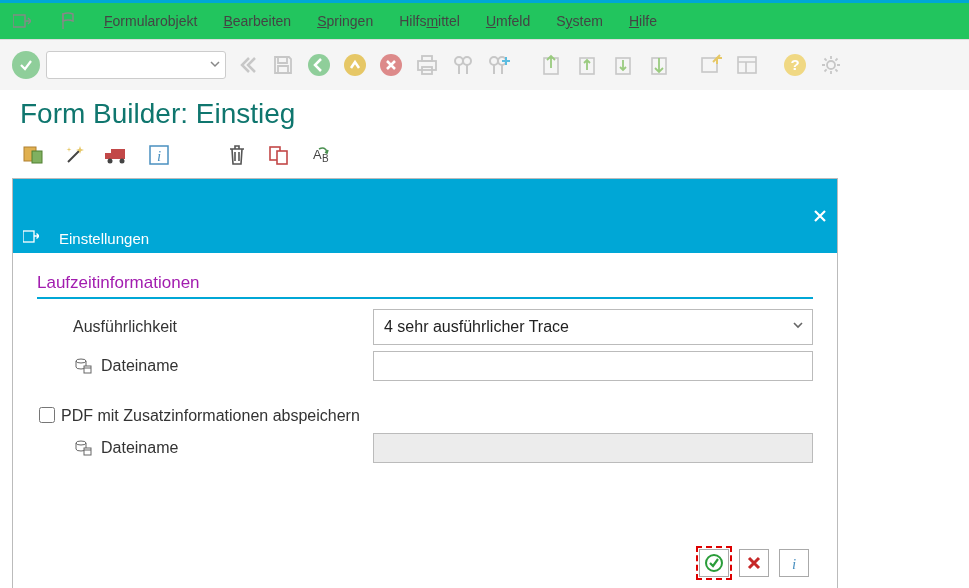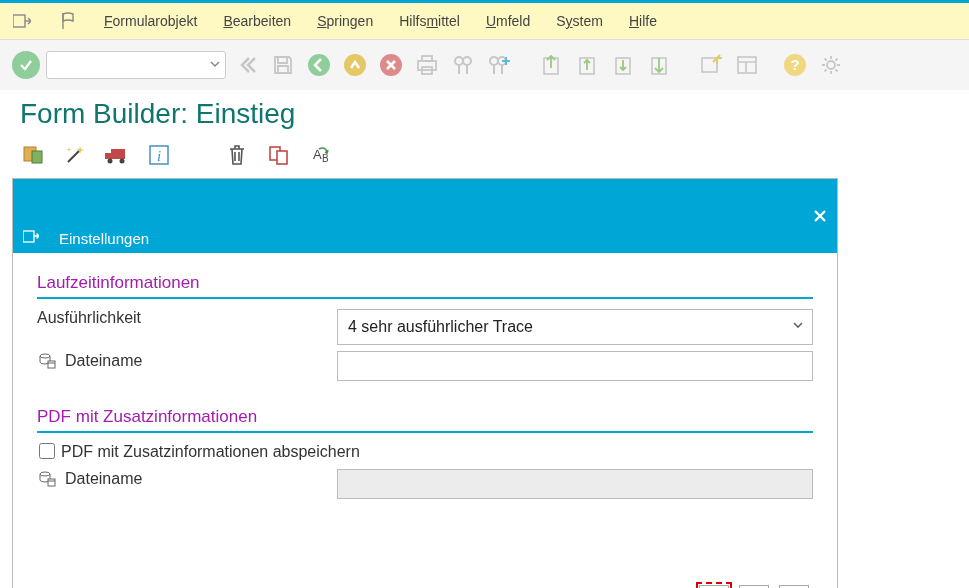--- a/index.html
+++ b/index.html
@@ -1,18 +1,18 @@
 <!DOCTYPE html>
 <html><head>
 <meta charset="utf-8">
 <style>
   * { box-sizing: border-box; margin: 0; padding: 0; }
   body { font-family: Arial, sans-serif; font-size: 14px; background: #fff; color: #333; }
   .topbar { height: 3px; background: #00a7d6; }
-  .menubar { display: flex; align-items: center; gap: 26px; padding: 8px 12px; background: #fef9c3; border-bottom: 1px solid #ddd; }
+  .menubar { display: flex; align-items: center; gap: 26px; padding: 8px 12px; background: #22c55e; border-bottom: 1px solid #ddd; }
   .menubar .menu-icon { width: 20px; height: 20px; display: flex; align-items: center; justify-content: center; color: #888; }
   .menubar .menu-item { color: #444; cursor: default; }
   .menubar .menu-item u { text-decoration: underline; }
   .toolbar { display: flex; align-items: center; gap: 6px; padding: 10px 12px; background: #f5f5f5; }
   .green-check { width: 28px; height: 28px; border-radius: 50%; background: #8fce9a; display:flex; align-items:center; justify-content:center; }
   .cmd-input { width: 180px; height: 28px; border: 1px solid #ccc; border-radius: 3px; background:#fff; padding: 0 20px 0 6px; position: relative; }
   .cmd-wrap { position: relative; }
   .cmd-chevron { position: absolute; right: 6px; top: 8px; color:#888; }
   .tb-icon { width: 30px; height: 30px; display:flex; align-items:center; justify-content:center; color:#c7c7c7; }
   .tb-green { color:#8fce9a; }
@@ -20,21 +20,21 @@
   .tb-red { color:#d48484; }
   .page-title { padding: 8px 20px 4px; font-size: 28px; font-weight: 300; color: #0f766e; }
   .app-toolbar { display:flex; gap: 16px; padding: 8px 20px 10px; align-items:center; }
   .app-toolbar .at-icon { width:26px; height:26px; display:flex; align-items:center; justify-content:center; }
   .dialog { margin: 0 0 0 12px; width: 826px; border: 1px solid #bbb; background:#fff; }
   .dialog-titlebar { background:#00a7d6; color:#fff; display:flex; align-items:center; justify-content:space-between; padding: 6px 10px; font-size:15px; }
   .dialog-titlebar .left { display:flex; gap:20px;margin-top:45px; }
   .dialog-close { color:#fff; cursor:pointer; font-size:16px; font-weight:bold; }
   .dialog-body { padding: 20px 14px 14px; }
   .group-title { font-size: 17px; color:#a21caf; padding-bottom:4px; border-bottom: 2px solid #00a7d6; margin-bottom: 10px; }
-  .row { display:flex; align-items:flex-start; margin-bottom:6px; }
+  .row { display:flex; align-items:center; margin-bottom:6px;margin-left:36px; }
   .row-label { width: 300px; font-size: 16px; color:#333; display:flex; align-items:center; gap:8px; }
   .row-field { flex: 1; }
   .select-look { height: 36px; border:1px solid #bbb; background:#fff; padding:4px 28px 4px 10px; position:relative; font-size:16px; color:#222; display:flex; align-items:center; }
   .select-look .chev { position:absolute; right:8px; top:9px; color:#666; }
   .text-input { width: 100%; height: 30px; border:1px solid #bbb; background:#fff; padding:4px 10px; font-size:16px; }
   .text-input.disabled { background:#ececec; }
   .db-icon { width:20px; height:20px; display:inline-flex; align-items:center; justify-content:center; color:#666; }
   .group { padding: 0 10px 20px; }
   .checkbox-row { display:flex; align-items:flex-start; gap:6px; font-size:16px; margin-bottom:8px; padding-left:2px;}
   .checkbox-row input { width:16px; height:16px; }
@@ -289,21 +289,20 @@
             </span>
           <span>Dateiname</span>
         </div>
         <div class="row-field">
           <input class="text-input" value="" style="">
         </div>
       </div>
     </div>
 
     <div class="group">
-      <div class="group-title">PDF mit Zusatzinformationen</div>
       <div class="checkbox-row">
         <input type="checkbox" style="">
         <span>PDF mit Zusatzinformationen abspeichern</span>
       </div>
       <div class="row">
         <div class="row-label">
           <span class="db-icon">
               <svg width="18" height="18" viewBox="0 0 18 18">
                 <ellipse cx="7" cy="4" rx="5" ry="2" stroke="#666" fill="none"></ellipse>
                 <path d="M2 4 L2 10 Q2 12 7 12 Q12 12 12 10 L12 4" stroke="#666" fill="none"></path>

